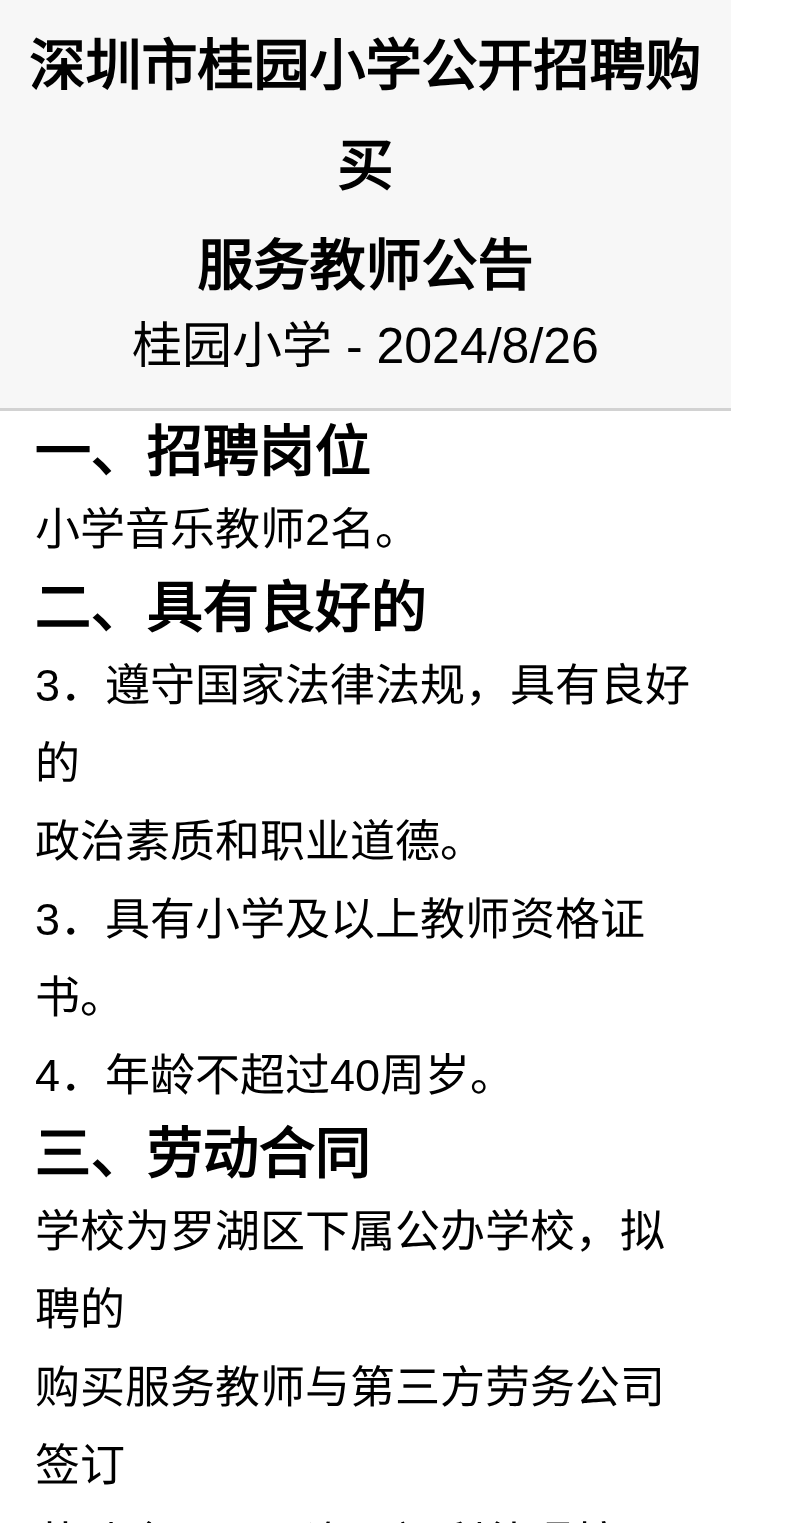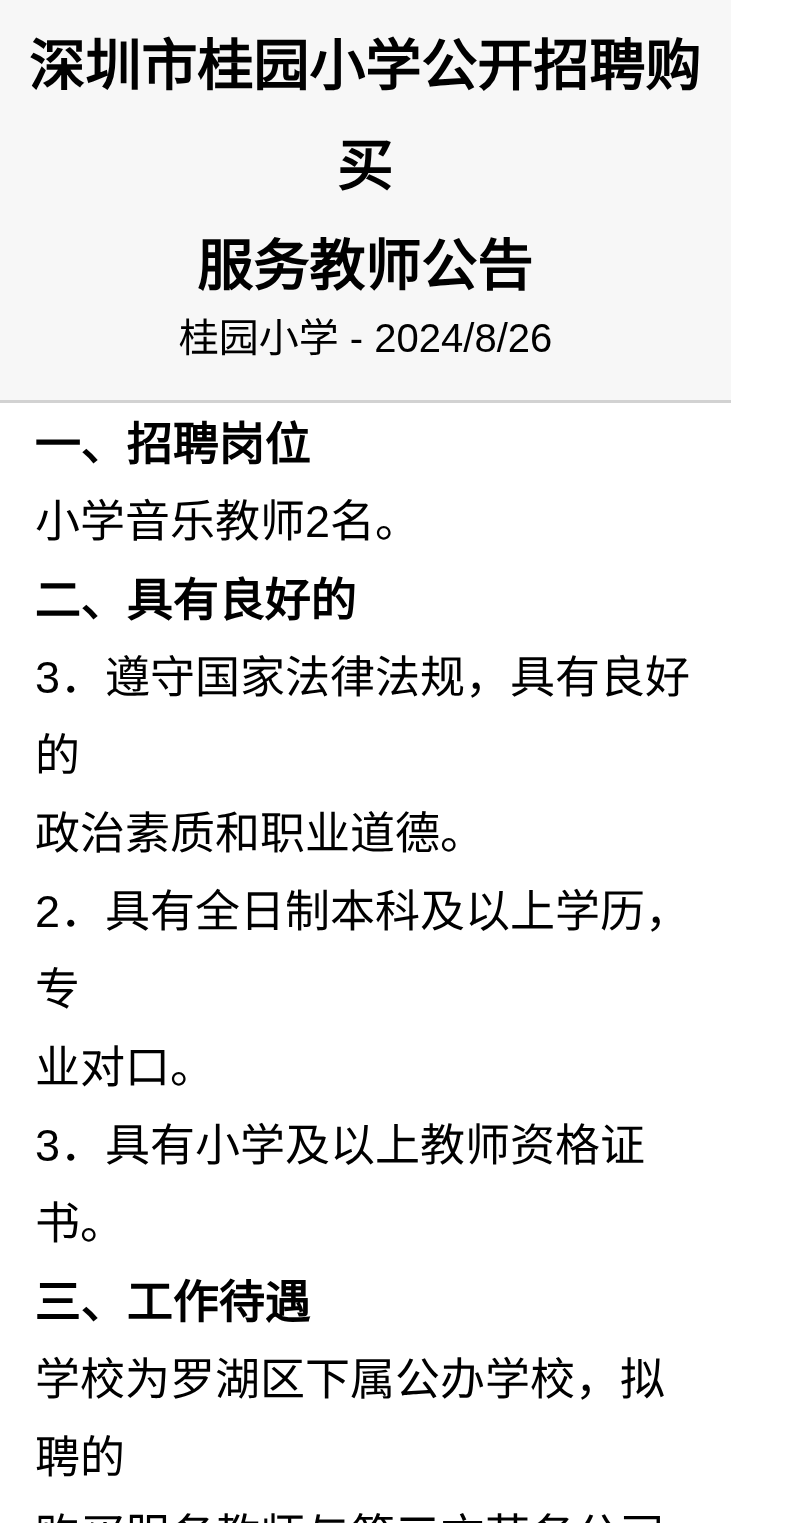--- a/index.html
+++ b/index.html
@@ -34,33 +34,34 @@
   }
   .title {
     margin: 0;
     font-size: 56px;
     font-weight: 700;
     line-height: 100px;
     white-space: pre-line;
     letter-spacing: 0;
   }
   .meta {
-    font-size: 40px;
+    margin-top: 8px;
+    font-size: 50px;
     font-weight: 400;
     line-height: 44px;
   }
   .article {
     background: var(--page_bg);
     padding: 2px 35px 0 35px;
     font-size: 45px;
     line-height: 78px;
   }
   .heading {
     margin: 0;
-    font-size: 46px;
+    font-size: 56px;
     font-weight: 700;
   }
   .paragraph {
     margin: 0;
     font-weight: 400;
     white-space: pre-line;
   }
 </style>
 </head>
 <body>
@@ -72,24 +73,23 @@
 服务教师公告</h1>
     <div class="meta">桂园小学 - 2024/8/26</div>
   </header>
 
   <main class="article">
     <h2 class="heading">一、招聘岗位</h2>
     <p class="paragraph">小学音乐教师2名。</p>
     <h2 class="heading">二、具有良好的</h2>
     <p class="paragraph">3．遵守国家法律法规，具有良好的
 政治素质和职业道德。</p>
-    <p class="paragraph">2．具有全日制本科及以上学历，专
-业对口。</p>
     <p class="paragraph">3．具有小学及以上教师资格证书。</p>
-    <h2 class="heading">三、工作待遇</h2>
+    <p class="paragraph">4．年龄不超过40周岁。</p>
+    <h2 class="heading">三、劳动合同</h2>
     <p class="paragraph">学校为罗湖区下属公办学校，拟聘的
 购买服务教师与第三方劳务公司签订
 劳动合同，工资及福利待遇按照罗湖
 区教育局人事部门相关规定执行。</p>
     <h2 class="heading">四、应聘方式</h2>
   </main>
 
 </div>
 
 </body></html>

